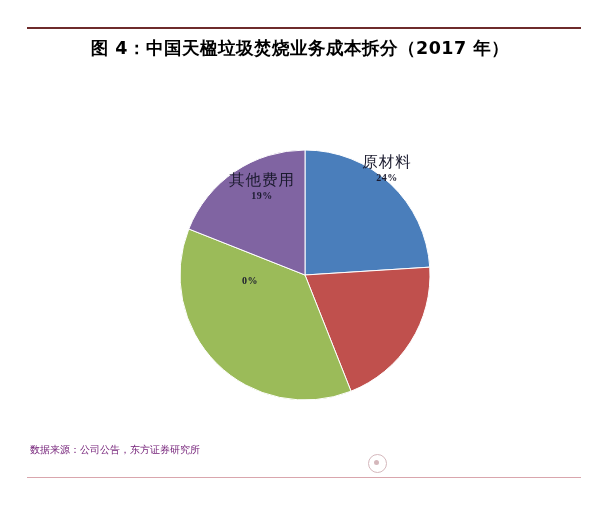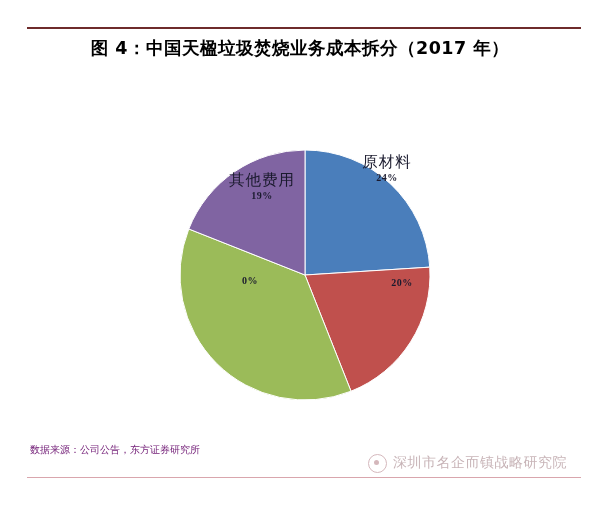--- a/index.html
+++ b/index.html
@@ -177,21 +177,20 @@
             <path d="M 278 203 L 161.78 156.98 A 125 125 0 0 1 278.00 78.00 Z" fill="#8064a2" stroke="#ffffff" stroke-width="1"></path>
           </g>
       </svg>
 
       <div class="slice-label label-raw">
         <span class="name">原材料</span>
         <span class="pct">24%</span>
       </div>
 
       <div class="slice-label label-labor">
-        <span class="pct">20%</span>
       </div>
 
       <div class="slice-label label-deprec">
         <span class="pct">0%</span>
       </div>
 
       <div class="slice-label label-other">
         <span class="name">其他费用</span>
         <span class="pct">19%</span>
       </div>
@@ -201,16 +200,15 @@
 
   <div class="source-note">数据来源：公司公告，东方证券研究所</div>
 
   <div class="footer-rule"></div>
 
   <div class="watermark">
     <span class="watermark-mark">
       <span class="ring"></span>
       <span class="dot"></span>
     </span>
-    <span class="watermark-text">深圳市名企而镇战略研究院</span>
   </div>
 
 </div>
 
 </body></html>

